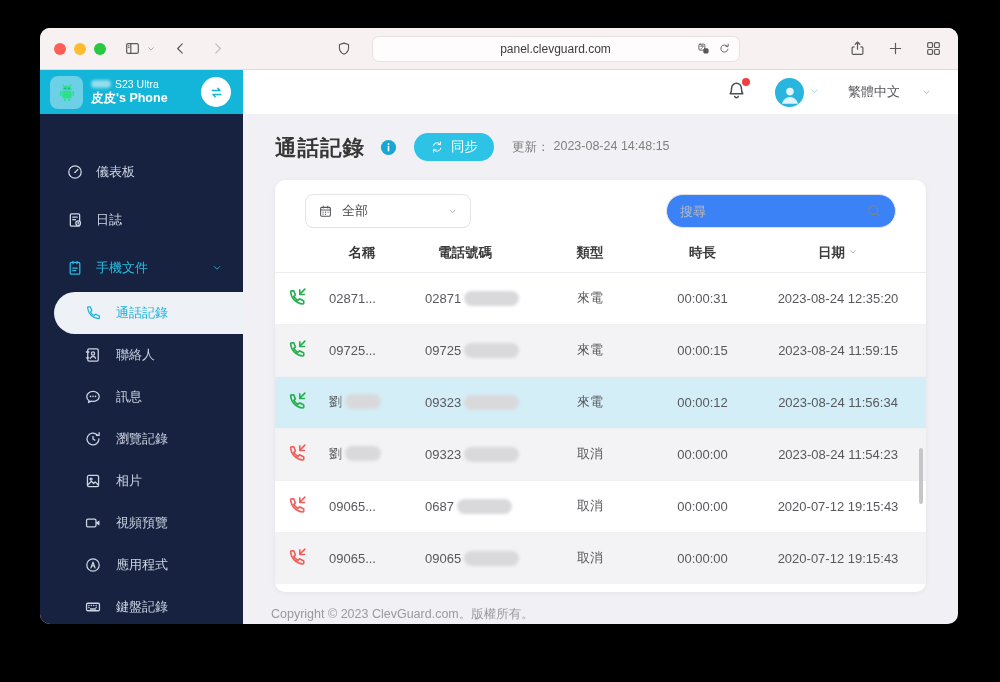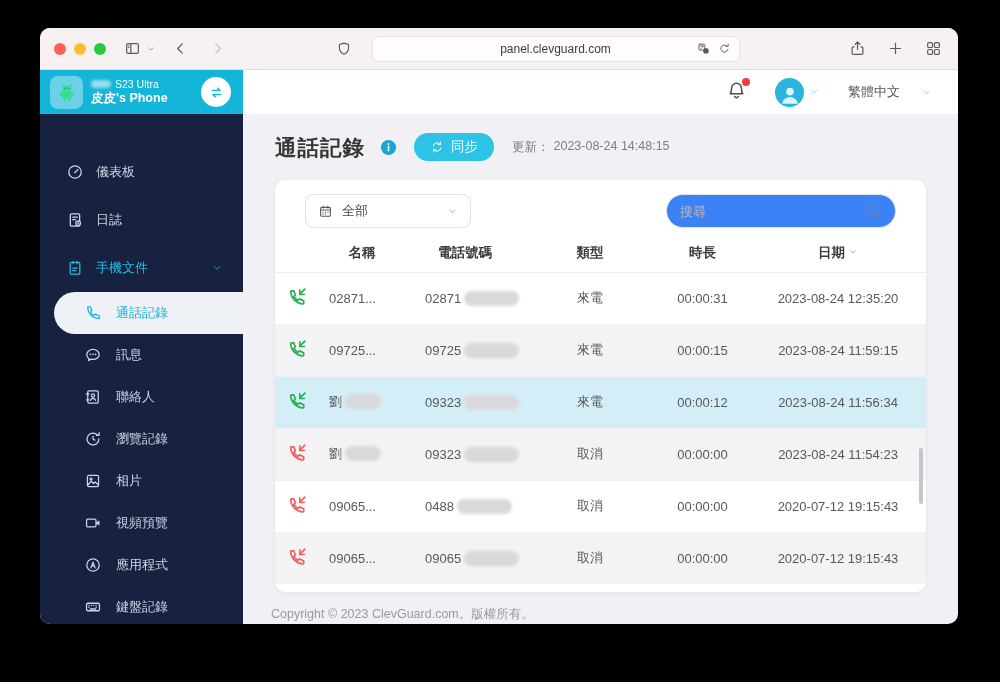--- a/index.html
+++ b/index.html
@@ -310,36 +310,36 @@
             <span class="ic" style="display:flex">
               <svg viewBox="0 0 24 24" fill="none" stroke="currentColor" stroke-width="1.7" stroke-linecap="round" stroke-linejoin="round" style="width:18px;height:18px">
                 <path d="M8.6 4.2c.5 1.6 1 2.7 1.8 3.9.2.3.1.7-.2 1l-1.5 1.5c1.3 2.4 2.4 3.5 4.7 4.7l1.5-1.5c.3-.3.7-.4 1-.2 1.2.8 2.3 1.3 3.9 1.8.4.1.7.5.7.9v2.3c0 .6-.5 1.1-1.1 1-7.9-.7-13.9-6.7-14.6-14.6 0-.6.4-1.1 1-1.1h2.3c.4 0 .8.3.9.7z"></path>
               </svg>
             </span>
             <span class="nav-label">通話記錄</span>
           </div>
           <div class="nav-item sub">
             <span class="ic" style="display:flex">
               <svg viewBox="0 0 24 24" fill="none" stroke="currentColor" stroke-width="1.7" stroke-linecap="round" stroke-linejoin="round" style="width:18px;height:18px">
-                <path d="M12 4.6c4.6 0 8.3 2.9 8.3 6.6s-3.7 6.6-8.3 6.6c-.8 0-1.7-.1-2.4-.3L6 19.3l.7-2.5c-1.8-1.2-3-3.3-3-5.6 0-3.7 3.7-6.6 8.3-6.6z"></path>
-                <path d="M8.6 11.2h.01M12 11.2h.01M15.4 11.2h.01" stroke-width="2.2"></path>
-              </svg>
-            </span>
-            <span class="nav-label">訊息</span>
-          </div>
-          <div class="nav-item sub">
-            <span class="ic" style="display:flex">
-              <svg viewBox="0 0 24 24" fill="none" stroke="currentColor" stroke-width="1.7" stroke-linecap="round" stroke-linejoin="round" style="width:18px;height:18px">
                 <rect x="5" y="3.8" width="14" height="16.4" rx="1.8"></rect>
                 <path d="M3.2 8h3.4M3.2 15.8h3.4"></path>
                 <circle cx="12" cy="10" r="2.1"></circle>
                 <path d="M8.6 16.4c.7-1.7 1.9-2.6 3.4-2.6s2.7.9 3.4 2.6"></path>
               </svg>
             </span>
             <span class="nav-label">聯絡人</span>
+          </div>
+          <div class="nav-item sub">
+            <span class="ic" style="display:flex">
+              <svg viewBox="0 0 24 24" fill="none" stroke="currentColor" stroke-width="1.7" stroke-linecap="round" stroke-linejoin="round" style="width:18px;height:18px">
+                <path d="M12 4.6c4.6 0 8.3 2.9 8.3 6.6s-3.7 6.6-8.3 6.6c-.8 0-1.7-.1-2.4-.3L6 19.3l.7-2.5c-1.8-1.2-3-3.3-3-5.6 0-3.7 3.7-6.6 8.3-6.6z"></path>
+                <path d="M8.6 11.2h.01M12 11.2h.01M15.4 11.2h.01" stroke-width="2.2"></path>
+              </svg>
+            </span>
+            <span class="nav-label">訊息</span>
           </div>
           <div class="nav-item sub">
             <span class="ic" style="display:flex">
               <svg viewBox="0 0 24 24" fill="none" stroke="currentColor" stroke-width="1.7" stroke-linecap="round" stroke-linejoin="round" style="width:18px;height:18px">
                 <path d="M19.9 12a7.9 7.9 0 1 1-2.3-5.6"></path>
                 <path d="M20.2 3.6v3.6h-3.6"></path>
                 <path d="M12 8.4V12l2.4 1.5"></path>
               </svg>
             </span>
             <span class="nav-label">瀏覽記錄</span>
@@ -526,21 +526,21 @@
               </tr>
               <tr class="">
                 <td class="c-icon"><span class="call-ic cancelled">
                     <svg viewBox="0 0 24 24" fill="none" stroke="currentColor" stroke-width="1.7" stroke-linecap="round" stroke-linejoin="round" style="width:23px;height:23px">
                       <path d="M8.2 6.4c.4 1.3.9 2.3 1.5 3.3.2.3.1.6-.2.9l-1.3 1.3c1.2 2.1 2.2 3.1 4.2 4.2l1.3-1.3c.3-.3.6-.4.9-.2 1 .6 2 1.1 3.3 1.5.4.1.6.4.6.8v2c0 .5-.4 1-1 .9-6.9-.6-12.1-5.8-12.7-12.7 0-.5.4-1 .9-1h2c.4 0 .7.2.8.6z"></path>
                       <path d="M19.7 4.3l-5.3 5.3"></path>
                       <path d="M14.4 5.1v4.8h4.8"></path>
                     </svg>
                   </span></td>
                 <td class="c-name"><span>09065...</span></td>
-                <td class="c-phone"><span>0488</span><span class="blur blur-phone"></span></td>
+                <td class="c-phone"><span>0687</span><span class="blur blur-phone"></span></td>
                 <td>取消</td>
                 <td>00:00:00</td>
                 <td>2020-07-12 19:15:43</td>
               </tr>
               <tr class="">
                 <td class="c-icon"><span class="call-ic cancelled">
                     <svg viewBox="0 0 24 24" fill="none" stroke="currentColor" stroke-width="1.7" stroke-linecap="round" stroke-linejoin="round" style="width:23px;height:23px">
                       <path d="M8.2 6.4c.4 1.3.9 2.3 1.5 3.3.2.3.1.6-.2.9l-1.3 1.3c1.2 2.1 2.2 3.1 4.2 4.2l1.3-1.3c.3-.3.6-.4.9-.2 1 .6 2 1.1 3.3 1.5.4.1.6.4.6.8v2c0 .5-.4 1-1 .9-6.9-.6-12.1-5.8-12.7-12.7 0-.5.4-1 .9-1h2c.4 0 .7.2.8.6z"></path>
                       <path d="M19.7 4.3l-5.3 5.3"></path>
                       <path d="M14.4 5.1v4.8h4.8"></path>

